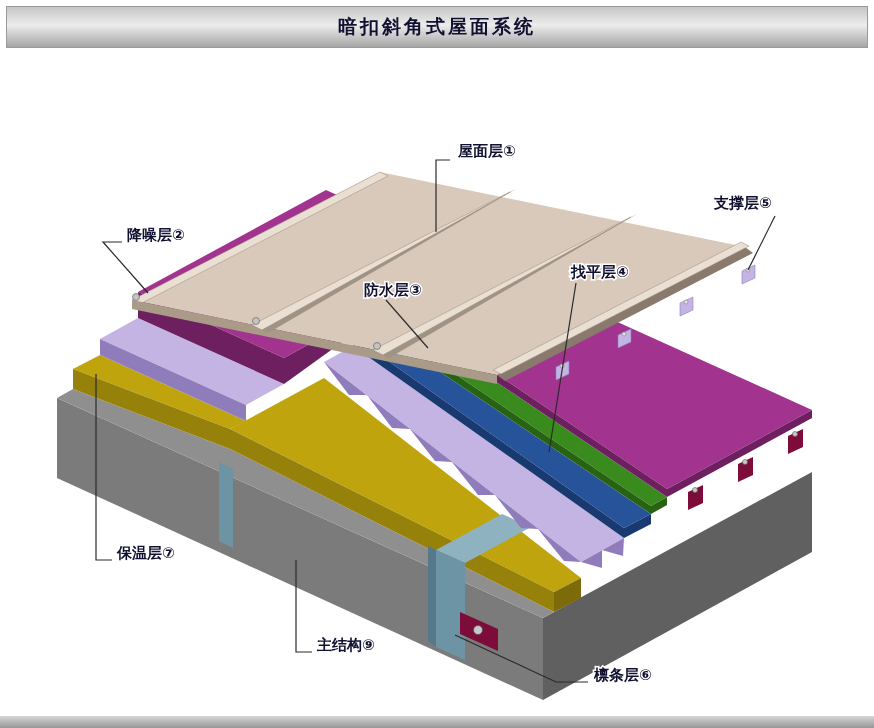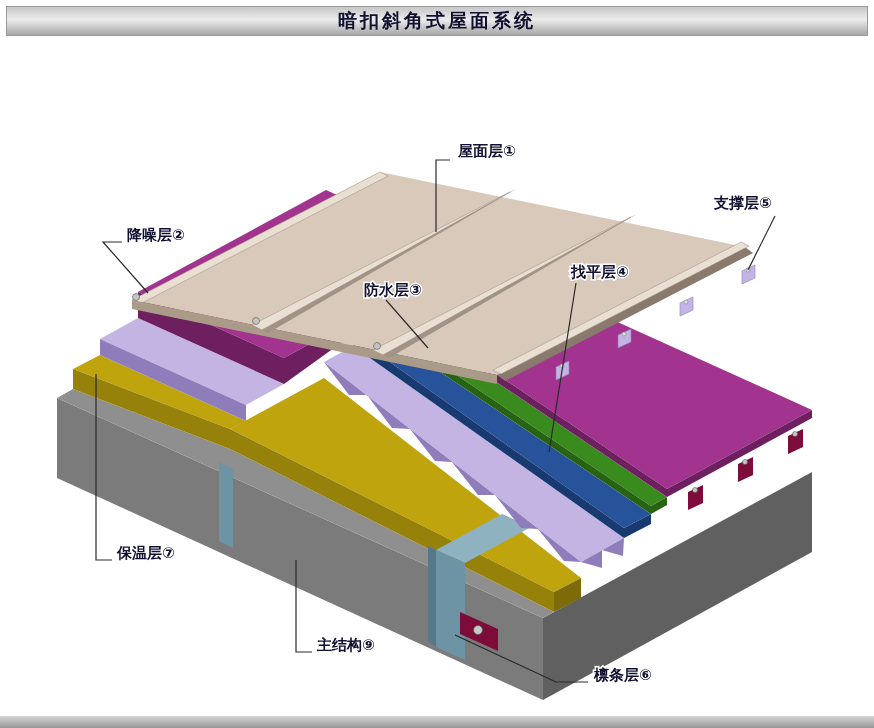--- a/index.html
+++ b/index.html
@@ -1,18 +1,18 @@
 <!DOCTYPE html>
 <html><head>
 <meta charset="utf-8">
 <style>
   html,body{margin:0;padding:0;background:#ffffff;}
   .page{position:relative;width:874px;height:728px;background:#ffffff;outline:1px solid #c9c9c9;
         overflow:hidden;font-family:"DejaVu Sans",sans-serif;}
-  .titlebar{position:absolute;top:6px;left:6px;right:6px;height:30px;
+  .titlebar{position:absolute;top:6px;left:6px;right:6px;height:42px;
         background:linear-gradient(180deg,#c6c6c6,#ececec 45%,#a6a6a6);
         border:1px solid #9a9a9a;box-sizing:border-box;
         display:flex;align-items:center;justify-content:center;
         font-size:19px;font-weight:bold;color:#101030;letter-spacing:3px;}
   .footer{position:absolute;bottom:0;left:0;right:0;height:12px;
         background:linear-gradient(180deg,#d6d6d6,#969696);}
   svg.diagram{position:absolute;left:0;top:0;}
   .callout-text{font-size:15px;font-weight:bold;fill:#101030;
         paint-order:stroke;stroke:#ffffff;stroke-width:3px;}
   .leader{fill:none;stroke:#2a2a2a;stroke-width:1.2;}

